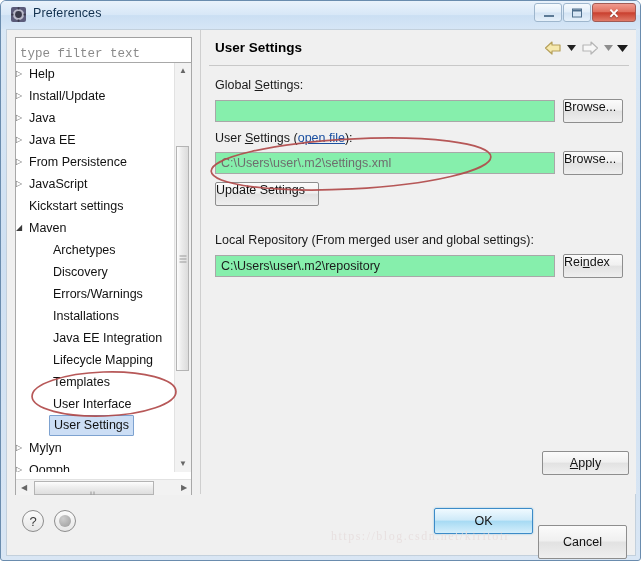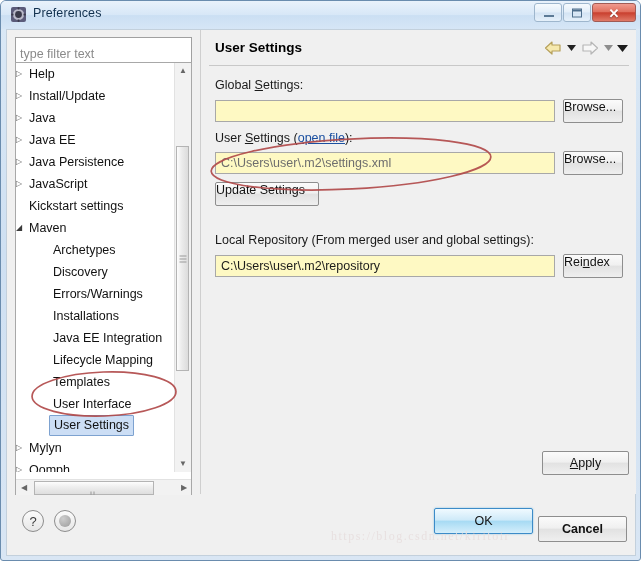--- a/index.html
+++ b/index.html
@@ -121,21 +121,21 @@
   }
 
   
   .filter-input {
     position: absolute;
     left: 8px; top: 7px;
     width: 177px; height: 21px;
     box-sizing: border-box;
     border: 1px solid #a0a0a0;
     background: #ffffff;
-    font-family: Liberation Sans, sans-serif;
+    font-family: Liberation Mono, monospace;
     font-size: 12.5px;
     color: #1a1a1a;
     padding: 16px 4px;
     outline: none;
   }
   .filter-input::placeholder { color: #8a8a8a; }
 
   .tree-box {
     position: absolute;
     left: 8px; top: 32px;
@@ -321,21 +321,21 @@
     color: #1a4fa0;
     text-decoration: underline;
     cursor: pointer;
   }
 
   .text-field {
     position: absolute;
     height: 22px;
     box-sizing: border-box;
     border: 1px solid #a8a8a8;
-    background: #fef9c3;
+    background: #86efac;
     font-family: "Liberation Sans", sans-serif;
     font-size: 12.5px;
     color: #1c1c1c;
     padding: 0 5px;
     outline: none;
   }
   .text-field.dim { color: #6e6e6e; }
 
   .btn {
     position: absolute;
@@ -442,21 +442,21 @@
     <div class="dialog-body">
 
       <input class="filter-input" type="text" placeholder="type filter text" style="">
 
       <div class="tree-box">
         <div class="tree-scrollarea" id="tree-list">
             <div class="tree-item"><span class="arrow">▷</span><span class="lbl">Help</span></div>
             <div class="tree-item"><span class="arrow">▷</span><span class="lbl">Install/Update</span></div>
             <div class="tree-item"><span class="arrow">▷</span><span class="lbl">Java</span></div>
             <div class="tree-item"><span class="arrow">▷</span><span class="lbl">Java EE</span></div>
-            <div class="tree-item"><span class="arrow">▷</span><span class="lbl">Java Persistence</span></div>
+            <div class="tree-item"><span class="arrow">▷</span><span class="lbl">From Persistence</span></div>
             <div class="tree-item"><span class="arrow">▷</span><span class="lbl">JavaScript</span></div>
             <div class="tree-item"><span class="arrow">&nbsp;</span><span class="lbl">Kickstart settings</span></div>
             <div class="tree-item"><span class="arrow open">◢</span><span class="lbl">Maven</span></div>
             <div class="tree-item child"><span class="lbl">Archetypes</span></div>
             <div class="tree-item child"><span class="lbl">Discovery</span></div>
             <div class="tree-item child"><span class="lbl">Errors/Warnings</span></div>
             <div class="tree-item child"><span class="lbl">Installations</span></div>
             <div class="tree-item child"><span class="lbl">Java EE Integration</span></div>
             <div class="tree-item child"><span class="lbl">Lifecycle Mapping</span></div>
             <div class="tree-item child"><span class="lbl">Templates</span></div>
@@ -547,21 +547,21 @@
 
       </div>
     </div>
 
     <div class="bottom-bar">
       <div class="circ-btn" style="left:15px; top:15px;">?</div>
       <div class="circ-btn" style="left:47px; top:15px;">
         <span class="dot"></span>
       </div>
       <div class="btn primary" style="left:427px; top:13px; width:99px; height:26px; display:flex; align-items:center; justify-content:center;">OK</div>
-      <div class="btn" style="left:531px; top:21px; width:89px; height:26px; display:flex; align-items:center; justify-content:center;font-weight:bold;">Cancel</div>
+      <div class="btn" style="left:531px; top:30px; width:89px; height:34px; display:flex; align-items:center; justify-content:center;">Cancel</div>
     </div>
 
     <div class="watermark">https://blog.csdn.net/kiritoir</div>
 
     <svg class="annot" style="left:28px; top:368px;" width="150" height="50" viewBox="0 0 150 50">
       <ellipse cx="75" cy="25" rx="72" ry="22" fill="none" stroke="#b14a4a" stroke-width="1.7" opacity=".92" transform="rotate(-2 75 25)"></ellipse>
     </svg>
 
     <svg class="annot" style="left:205px; top:133px;" width="290" height="60" viewBox="0 0 290 60">
       <ellipse cx="145" cy="30" rx="140" ry="25" fill="none" stroke="#b14a4a" stroke-width="1.7" opacity=".92" transform="rotate(-3 145 30)"></ellipse>

